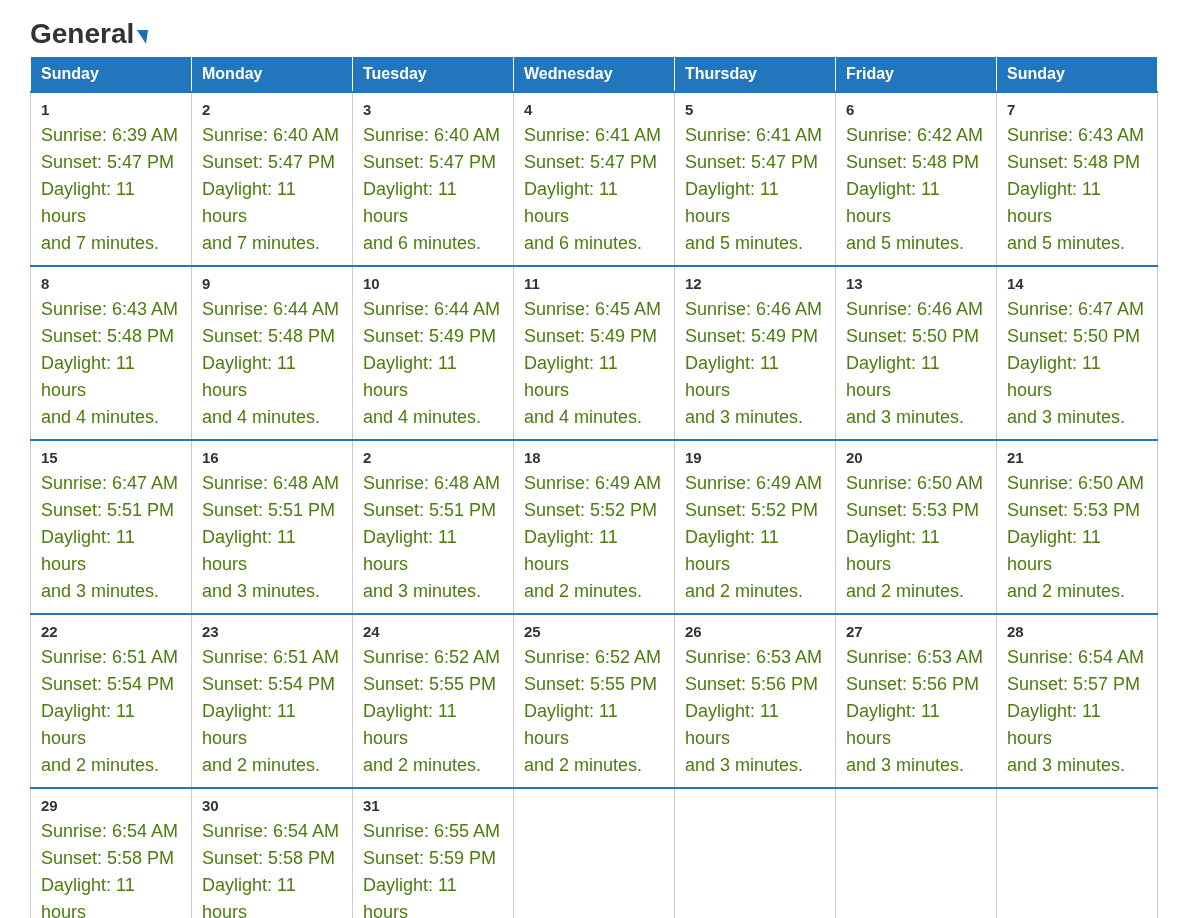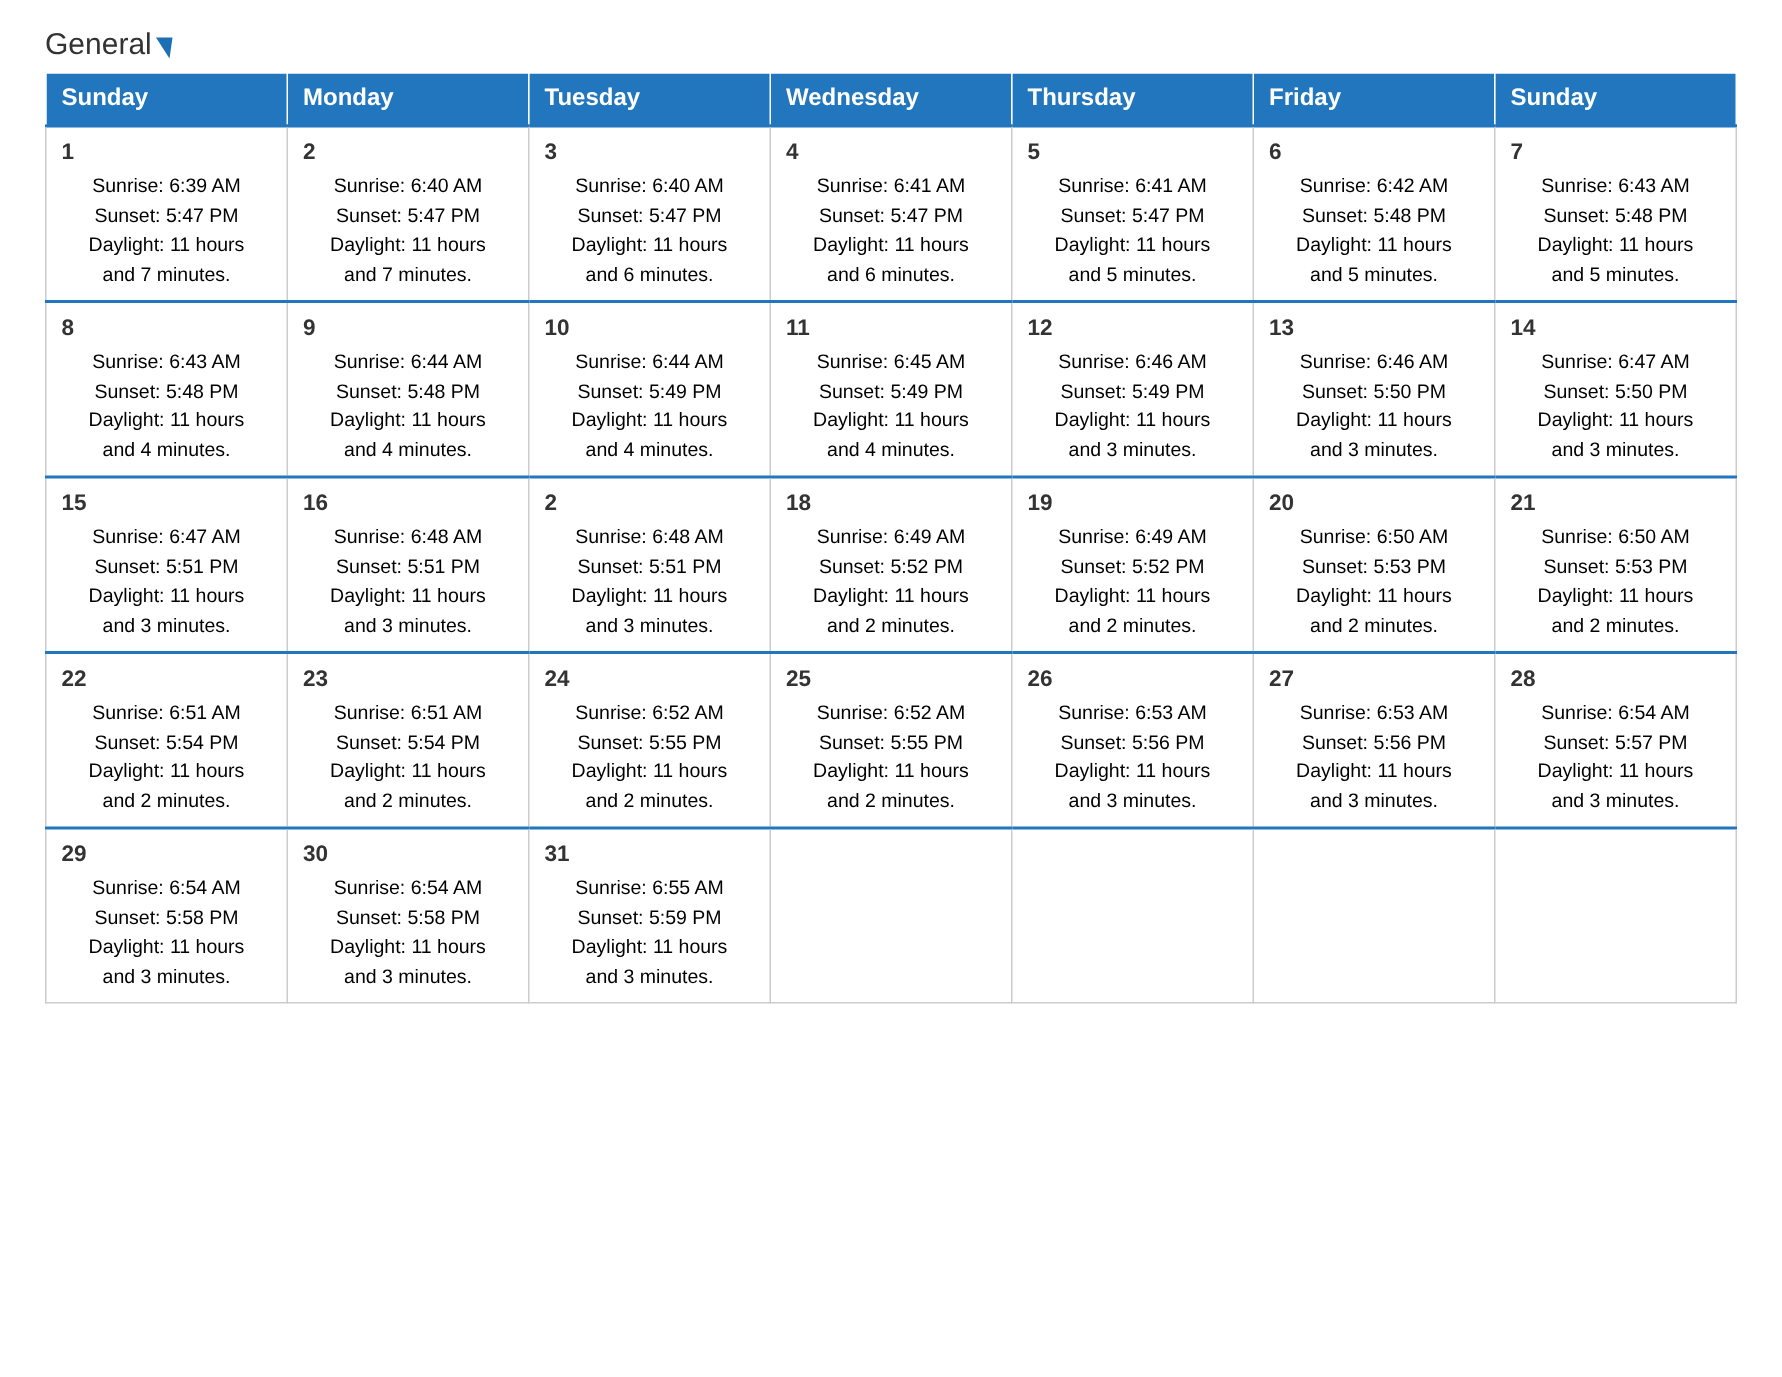--- a/index.html
+++ b/index.html
@@ -15,22 +15,22 @@
       justify-content: space-between;
       align-items: flex-start;
       margin-bottom: 10px;
     }
     .logo {
       display: flex;
       flex-direction: column;
       align-items: flex-start;
     }
     .logo-text {
-      font-size: 20px;
-      font-weight: normal;
+      font-size: 28px;
+      font-weight: bold;
       color: #333;
       line-height: 1;
     }
     .logo-line {
       font-size: 22px;
       font-weight: bold;
       color: #1a6fb5;
       letter-spacing: 1px;
       margin-top: -2px;
     }
@@ -72,24 +72,23 @@
       color: #333;
       min-height: 100px;
       background: #fff;
     }
     .day-number {
       font-size: 15px;
       font-weight: bold;
       margin-bottom: 4px;
     }
     .day-info {
-      font-size: 13px;
+      font-size: 18px;
       line-height: 1.5;
-      color: #000000;
-      text-align: center;
+      color: #4d7c0f;
     }
     .empty-cell {
       border-top: 2px solid #2176bd;
       background: #fff;
     }
   </style>
 </head>
 <body>
 
 <div class="header">

